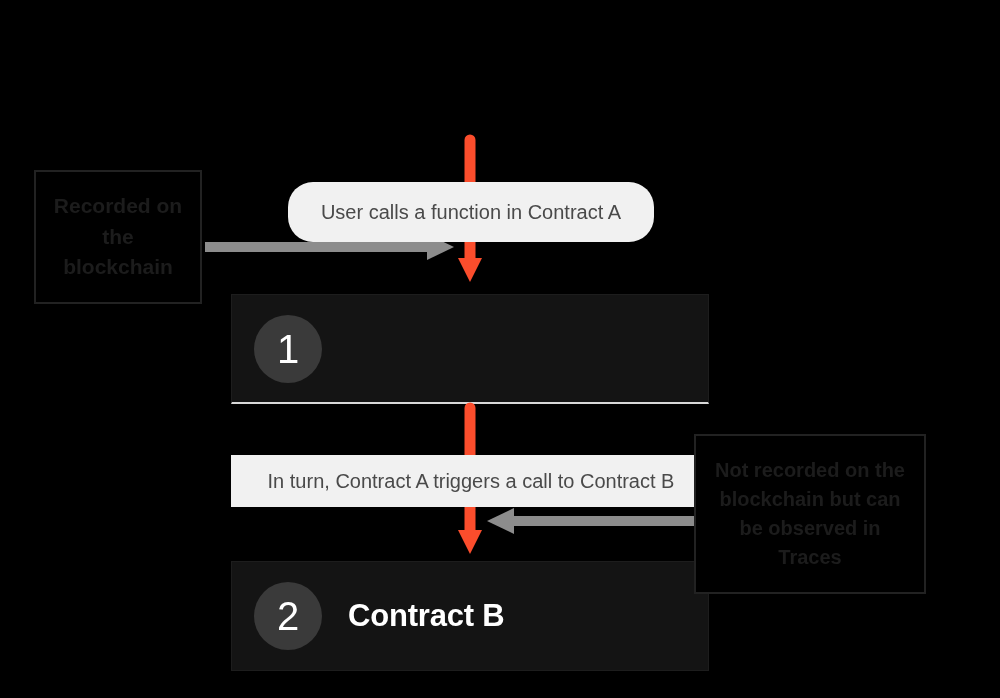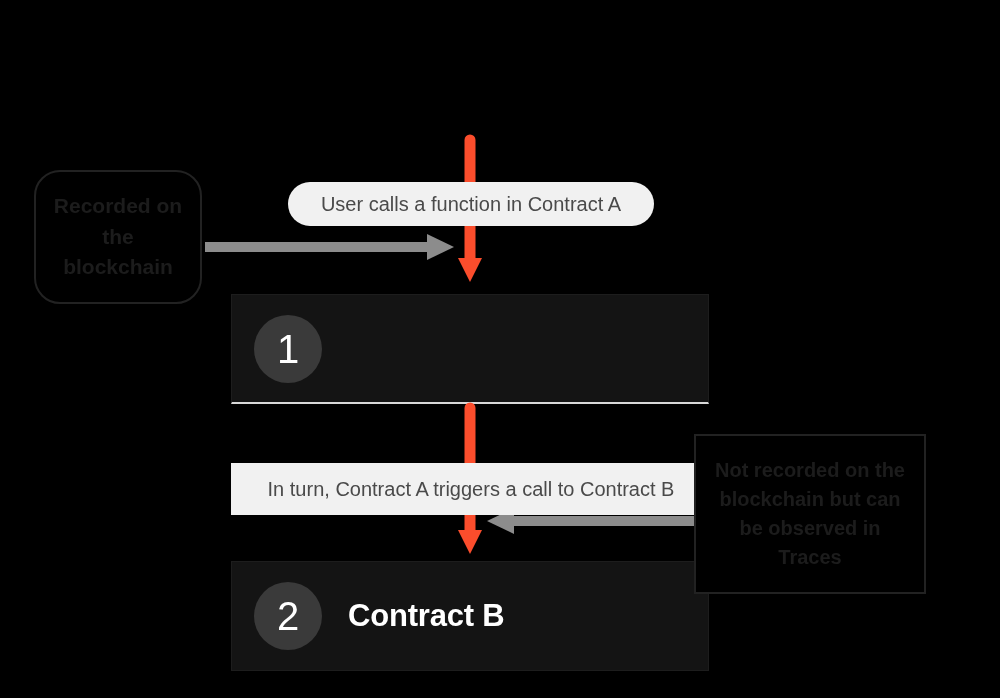--- a/index.html
+++ b/index.html
@@ -70,22 +70,22 @@
     background: #f1f1f1;
     color: #4a4a4a;
     font-size: 20px;
     display: flex;
     align-items: center;
     justify-content: center;
     box-sizing: border-box;
     z-index: 5;
     white-space: nowrap;
   }
-  #caption-1 { left: 288px; top: 182px; width: 366px; height: 44px; border-radius: 25px; }
-  #caption-2 { left: 231px; top: 455px; width: 480px; height: 52px; margin-top: 8px; }
+  #caption-1 { left: 288px; top: 182px; width: 366px; height: 60px; border-radius: 25px; }
+  #caption-2 { left: 231px; top: 455px; width: 480px; height: 52px; }
 
   
   .orange-arrow {
     position: absolute;
     left: 458px;
     width: 24px;
     z-index: 2;
   }
   .orange-arrow svg { display: block; overflow: visible; }
   #arrow-user-to-a { top: 136px; height: 148px; }
@@ -111,21 +111,20 @@
     justify-content: center;
     text-align: center;
     color: #1c1c1c;
     font-weight: bold;
     z-index: 6;
   }
   #callout-left {
     left: 34px; top: 170px; width: 168px; height: 134px;
     font-size: 21px; line-height: 1.45;
     padding: 0 12px;
-    border-radius: 26px;
   }
   #callout-right {
     left: 694px; top: 434px; width: 232px; height: 160px;
     font-size: 20px; line-height: 1.45;
     padding: 0 10px;
   }
 </style>
 </head>
 <body>
 

